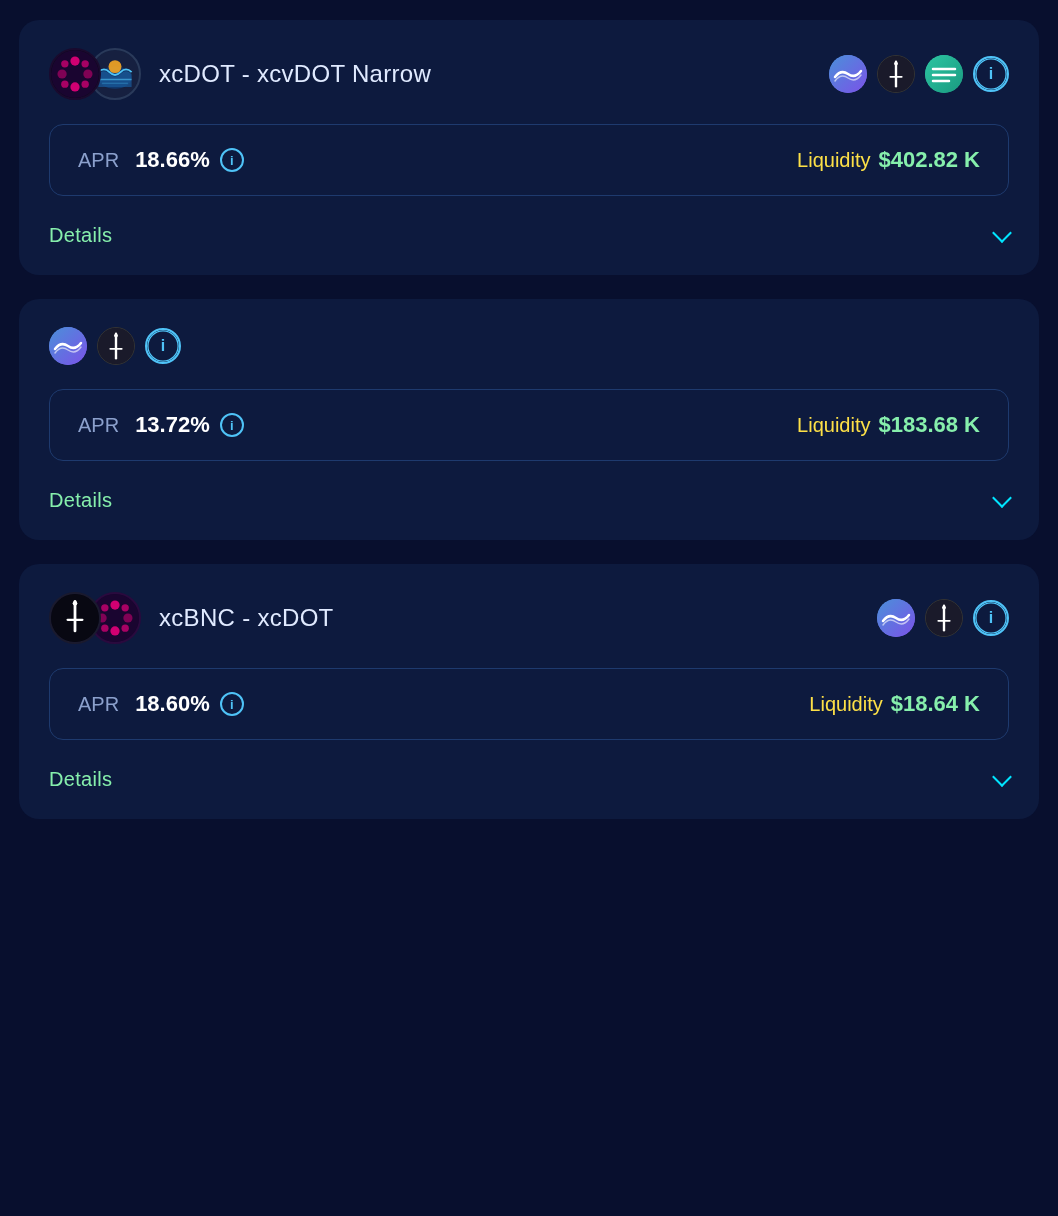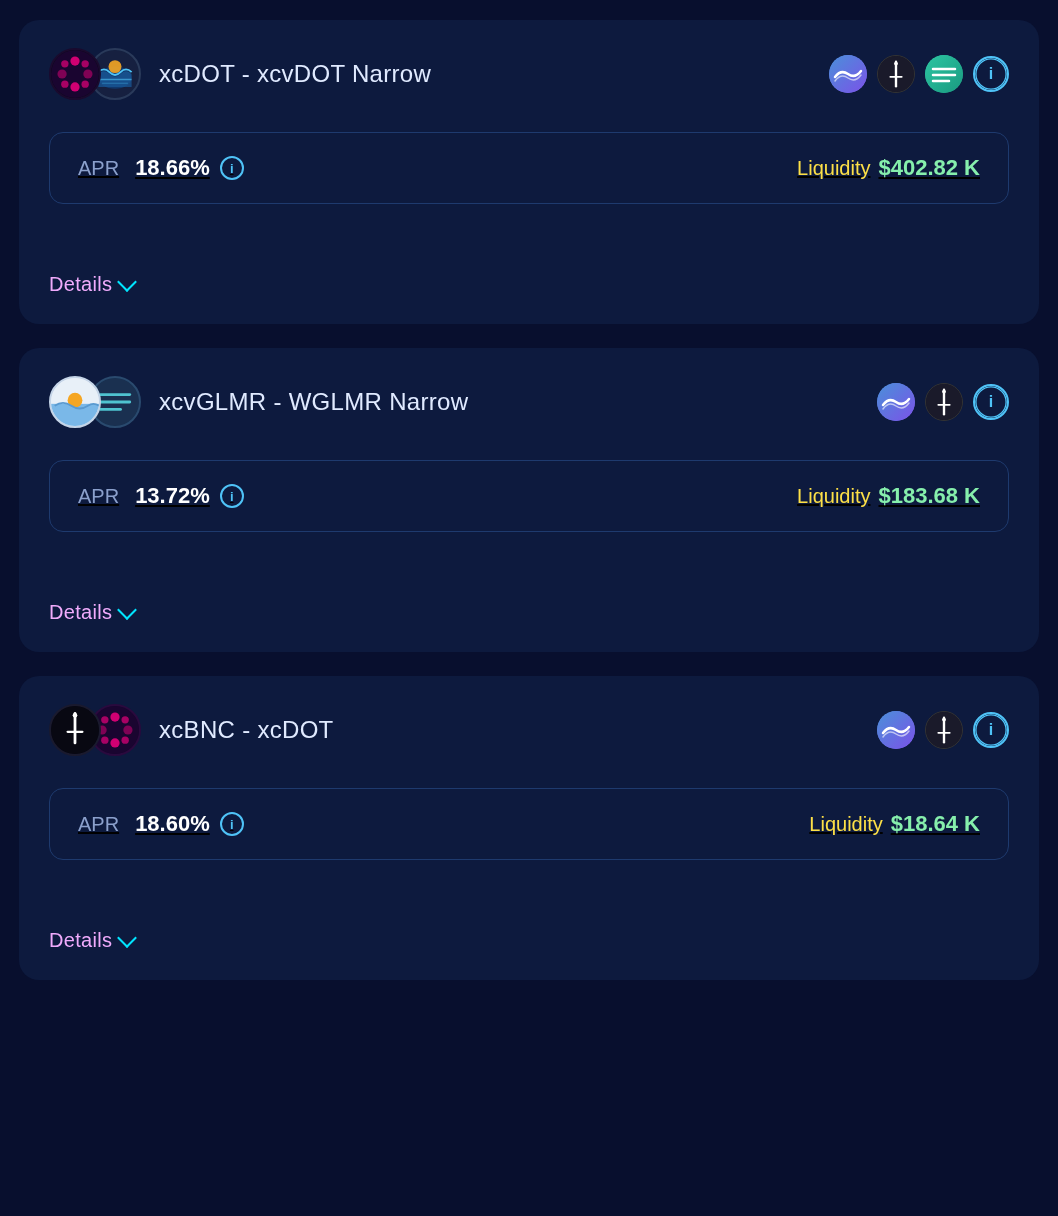--- a/index.html
+++ b/index.html
@@ -17,21 +17,21 @@
     }
 
     .pool-card {
       background-color: #0d1a3e;
       border-radius: 20px;
       width: 100%;
       max-width: 1020px;
       padding: 28px 30px 24px 30px;
       display: flex;
       flex-direction: column;
-      gap: 32px;
+      gap: 24px;
     }
 
     .pool-header {
       display: flex;
       align-items: center;
       justify-content: space-between;
     }
 
     .pool-header-left {
       display: flex;
@@ -86,21 +86,20 @@
     }
 
     .stats-box {
       border: 1.5px solid #1e3a6e;
       border-radius: 14px;
       padding: 22px 28px;
       display: flex;
       align-items: center;
       justify-content: space-between;
       background: transparent;
-      text-decoration: underline;
     }
 
     .apr-section {
       display: flex;
       align-items: center;
       gap: 10px;
     }
 
     .apr-label {
       font-size: 20px;
@@ -144,31 +143,30 @@
 
     .liquidity-value {
       font-size: 22px;
       font-weight: 700;
       color: #86efac;
     }
 
     .details-btn {
       display: flex;
       align-items: center;
-      justify-content: flex-start;
+      justify-content: space-between;
       gap: 8px;
-      color: #f0abfc;
+      color: #86efac;
       font-size: 20px;
       font-weight: 500;
       cursor: pointer;
       padding: 4px 0;
       background: none;
       border: none;
       letter-spacing: 0.3px;
-      margin-top: 33px;
     }
 
     .chevron-down {
       display: inline-block;
       width: 14px;
       height: 14px;
       border-right: 2.5px solid #00e5ff;
       border-bottom: 2.5px solid #00e5ff;
       transform: rotate(45deg);
       margin-top: -5px;
@@ -296,45 +294,20 @@
   </div>
 
   <button class="details-btn">
     <span>Details</span>
     <span class="chevron-down"></span>
   </button>
 </div>
 
 <div class="pool-card">
   <div class="pool-header">
-    <div class="pool-header-left">
-      <div class="token-icons">
-
-        <div class="token-icon" style="background:#e8eff8; z-index:2; border: 2px solid #c5d5e8;">
-          <svg viewBox="0 0 52 52" xmlns="http://www.w3.org/2000/svg" width="52" height="52">
-            <circle cx="26" cy="26" r="26" fill="#e8f0f8"></circle>
-
-            <rect x="0" y="28" width="52" height="24" fill="#7ab8e8" rx="0"></rect>
-            <circle cx="26" cy="24" r="8" fill="#f5a623"></circle>
-            <path d="M 4 30 Q 13 24 22 30 Q 31 36 40 30 Q 46 26 52 30" stroke="#5a9ad0" stroke-width="2" fill="none"></path>
-          </svg>
-        </div>
-
-        <div class="token-icon" style="background:#1a3a5e; z-index:1; border:2px solid #2a4a6e; margin-left:-12px;">
-          <svg viewBox="0 0 52 52" xmlns="http://www.w3.org/2000/svg" width="52" height="52">
-            <circle cx="26" cy="26" r="26" fill="#1a3050"></circle>
-
-            <line x1="10" y1="18" x2="42" y2="18" stroke="#4fc3d0" stroke-width="3" stroke-linecap="round"></line>
-            <line x1="10" y1="26" x2="42" y2="26" stroke="#4fc3d0" stroke-width="3" stroke-linecap="round"></line>
-            <line x1="10" y1="34" x2="32" y2="34" stroke="#4fc3d0" stroke-width="3" stroke-linecap="round"></line>
-          </svg>
-        </div>
-      </div>
-      <span class="pool-name">xcvGLMR  -  WGLMR  Narrow</span>
-    </div>
     <div class="pool-header-right">
       <div class="header-icon wave-icon">
         <svg viewBox="0 0 38 38" xmlns="http://www.w3.org/2000/svg" width="38" height="38">
           <circle cx="19" cy="19" r="19" fill="url(#wg2)"></circle>
           <defs>
             <linearGradient id="wg2" x1="0" y1="0" x2="1" y2="1">
               <stop offset="0%" stop-color="#4a90d9"></stop>
               <stop offset="100%" stop-color="#7b52e8"></stop>
             </linearGradient>
           </defs>

